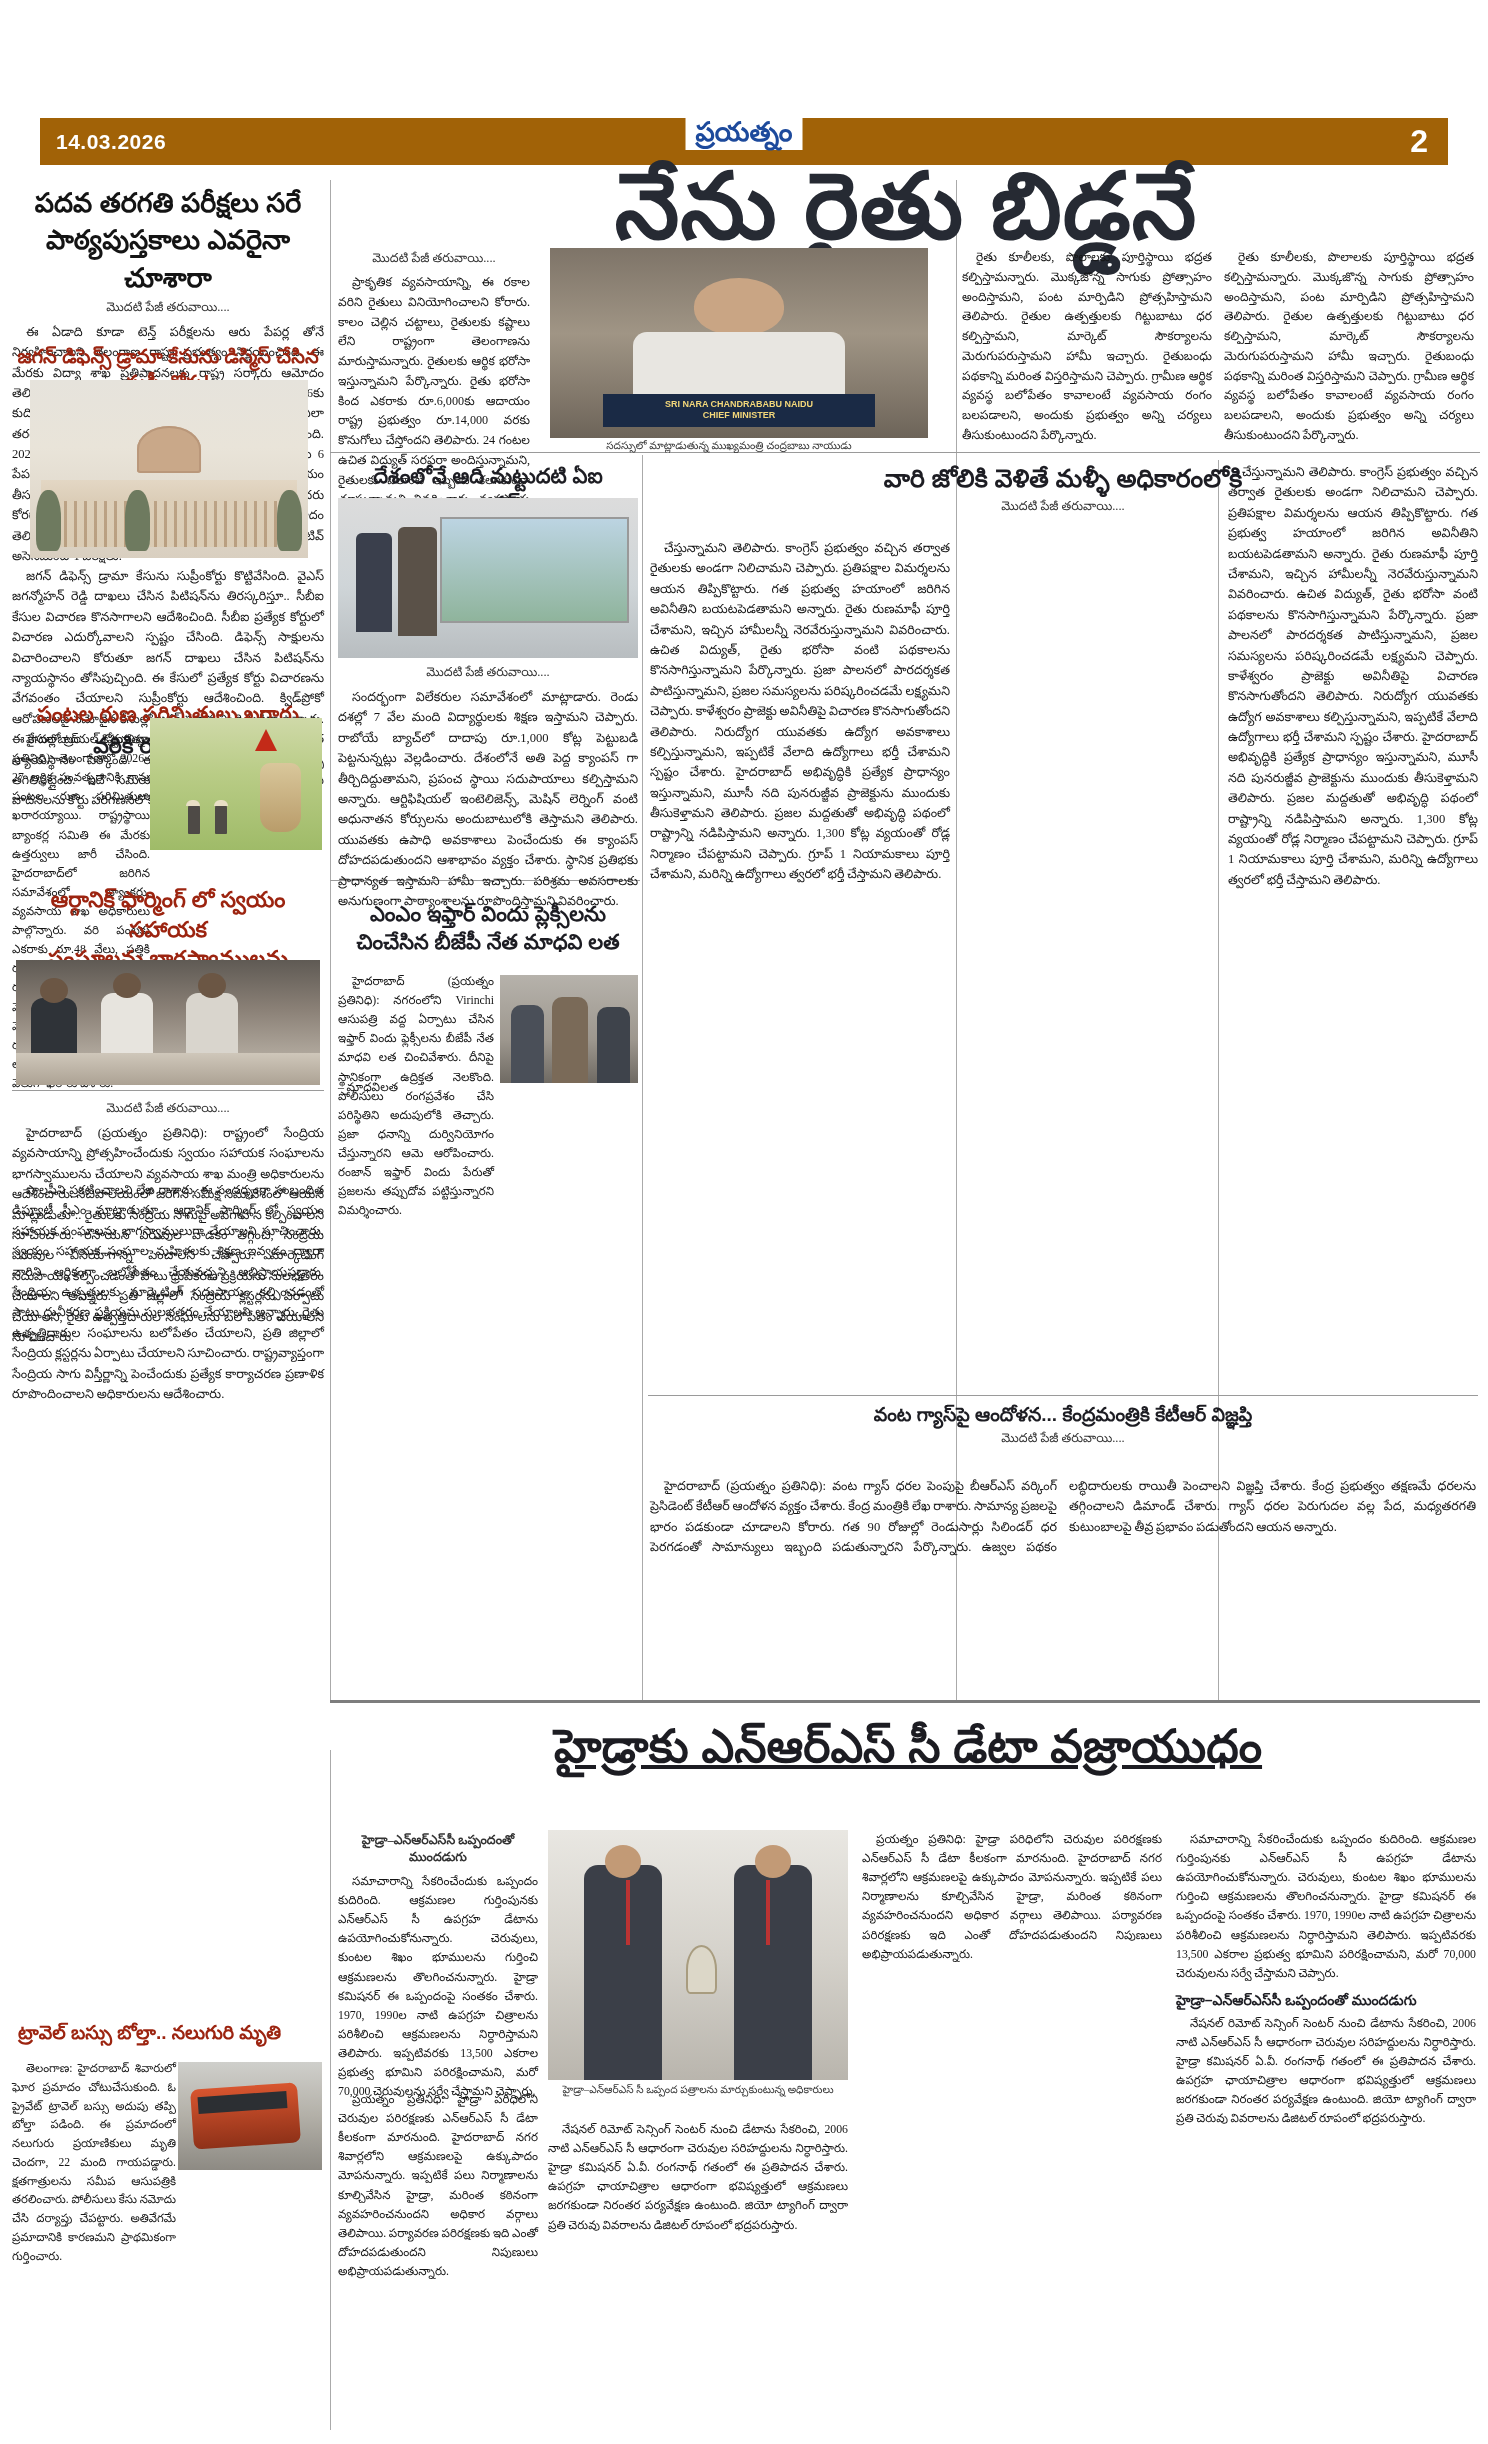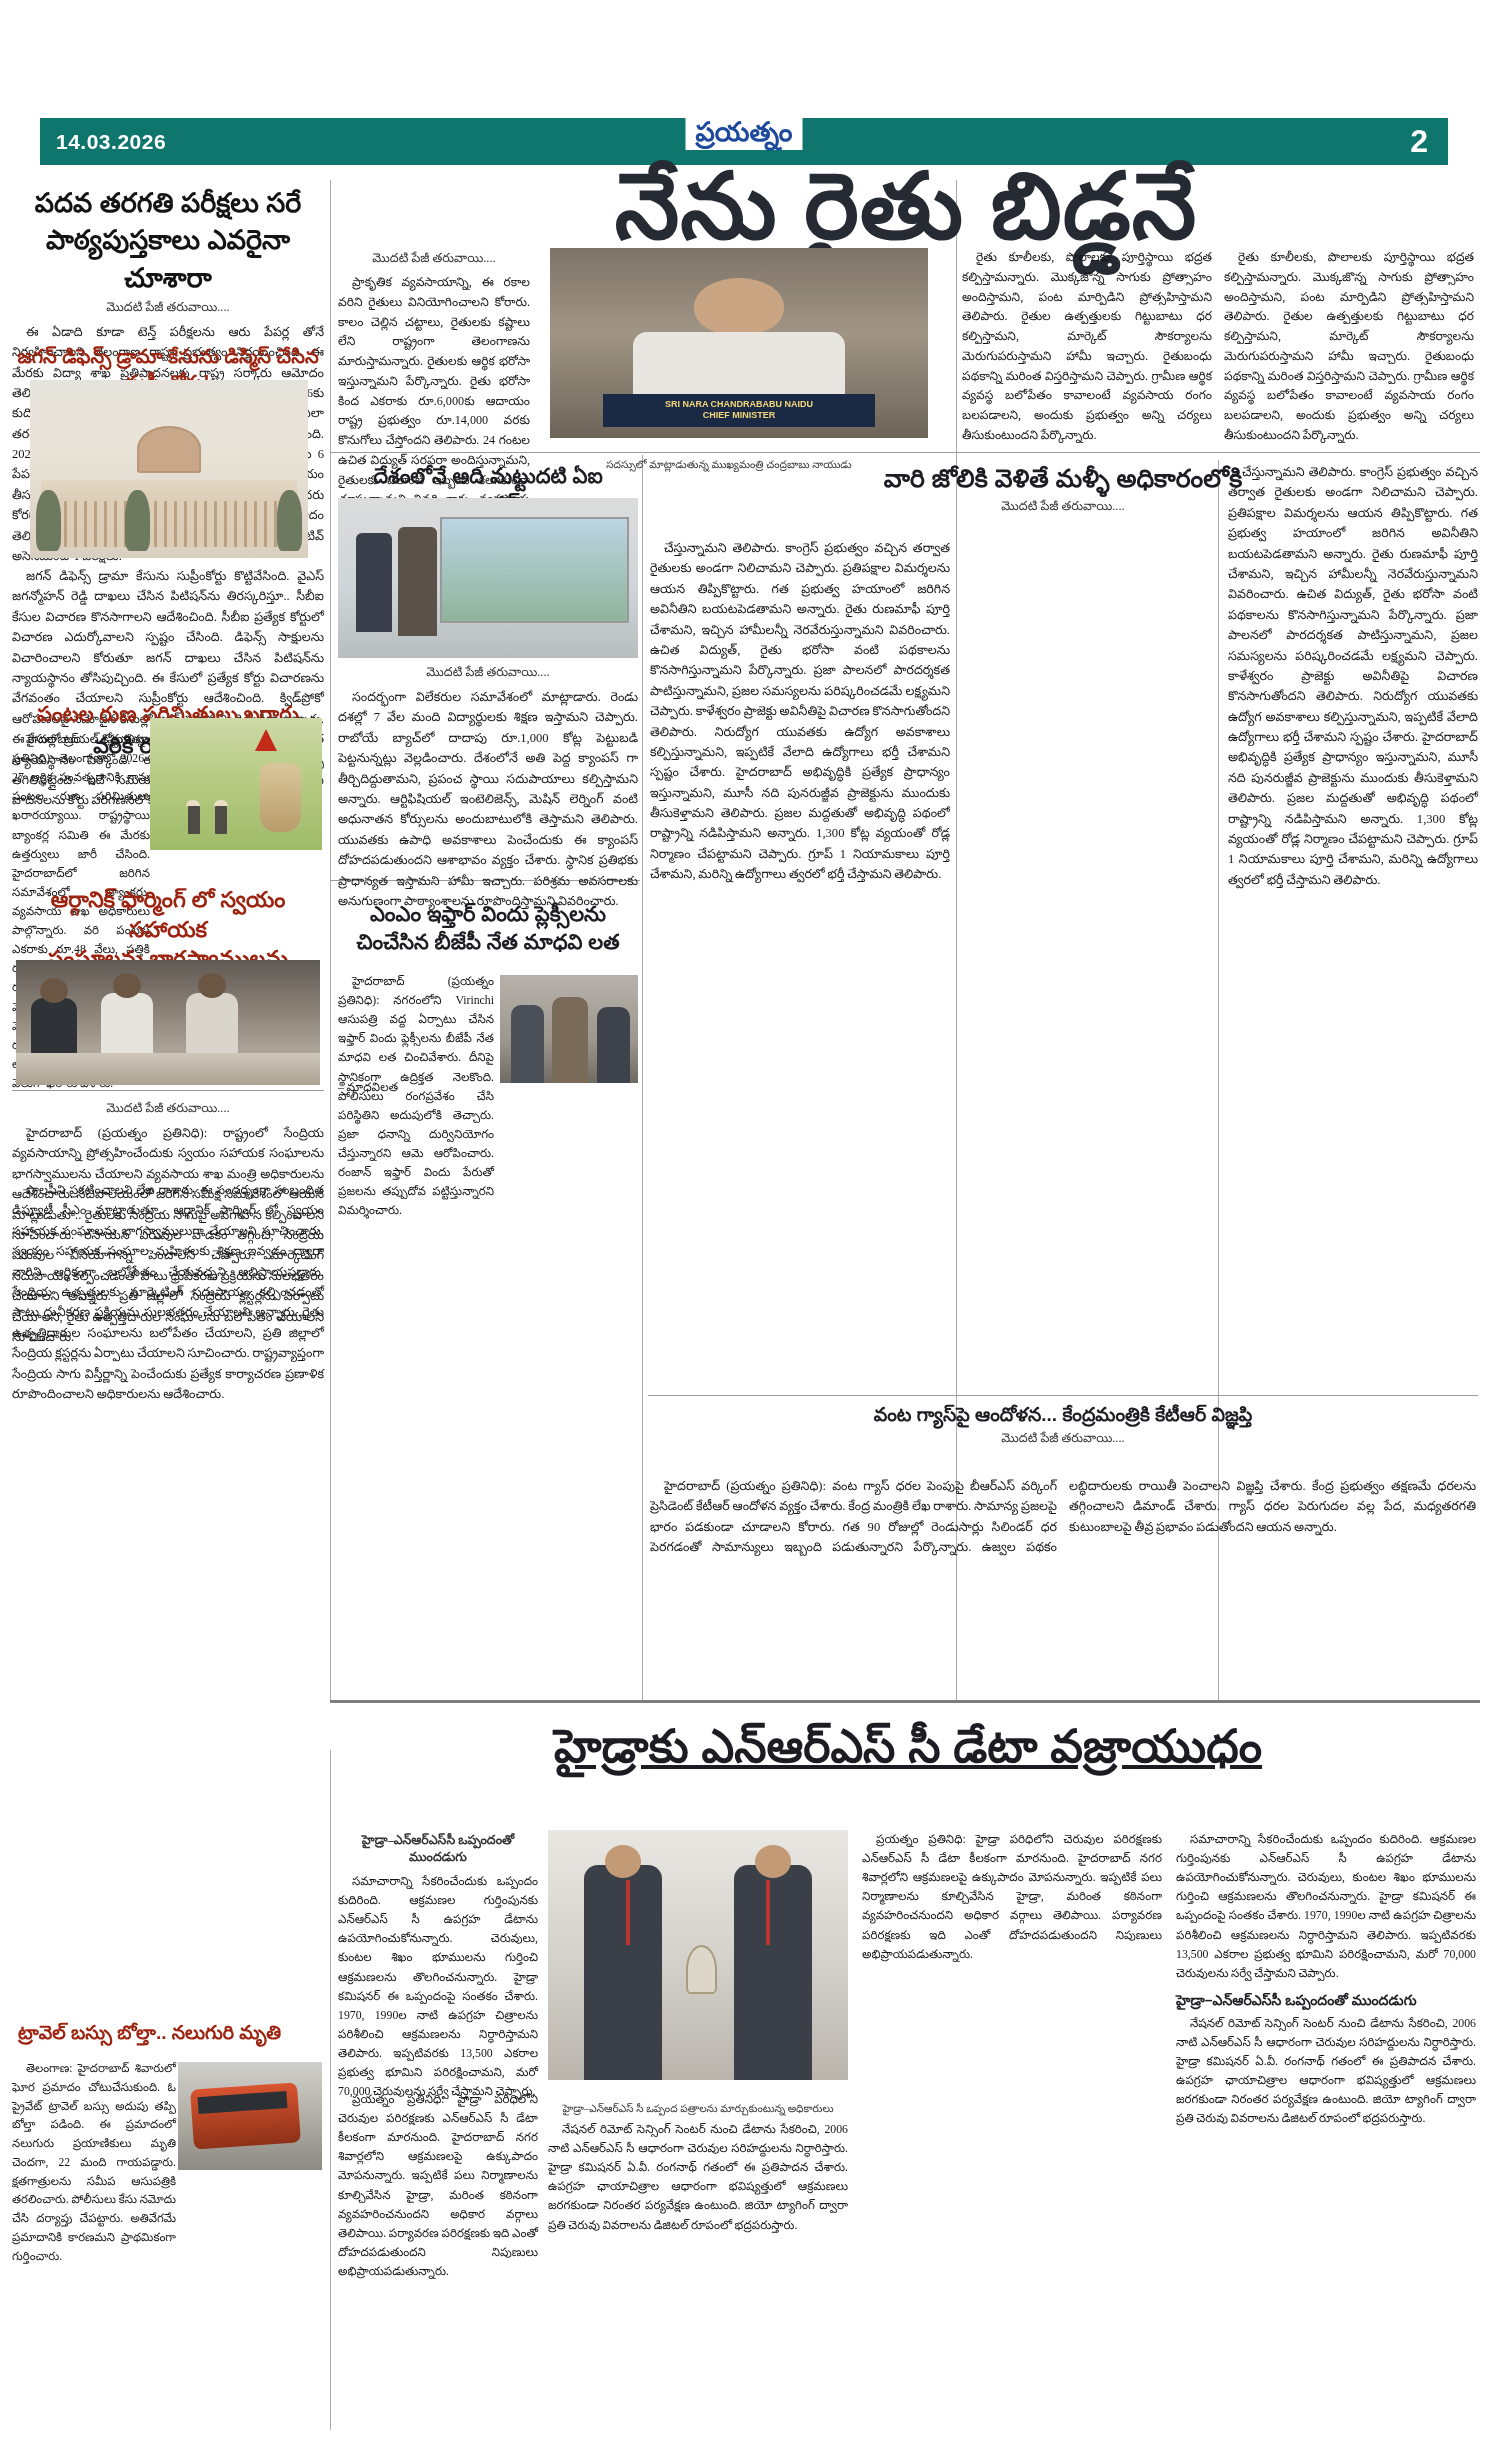--- a/index.html
+++ b/index.html
@@ -8,21 +8,21 @@
     font-family:"Liberation Serif","DejaVu Serif",serif;
     color:#111;
     position:relative;
     overflow:hidden;
   }
   .page{width:1488px;height:2444px;position:relative;padding:0;box-sizing:border-box;}
 
   
   .masthead{
     position:absolute;left:40px;top:118px;width:1408px;height:47px;
-    background:#0f766e;display:flex;align-items:center;justify-content:space-between;
+    background:#a16207;display:flex;align-items:center;justify-content:space-between;
   }
   .masthead .date{
     color:#fff;font-family:"Liberation Sans","DejaVu Sans",sans-serif;
     font-weight:bold;font-size:21px;letter-spacing:.5px;padding-left:16px;
   }
   .masthead .pageno{
     color:#fff;font-family:"Liberation Sans","DejaVu Sans",sans-serif;
     font-weight:bold;font-size:32px;padding-right:20px;
   }
   .logo-box{
@@ -66,21 +66,21 @@
   }
   .contd{
     font-size:12.5px;text-align:center;color:#333;margin:3px 0 5px;
   }
   .body-txt{
     font-size:12.6px;line-height:1.62;text-align:justify;color:#151515;
     font-family:"Liberation Serif","DejaVu Serif",serif;
     hyphens:auto;word-spacing:-0.4px;
   }
   .body-txt p{margin:0 0 4px;text-indent:14px;}
-  .cap{font-size:10.5px;text-align:center;color:#333;margin-top:19px;}
+  .cap{font-size:10.5px;text-align:center;color:#333;margin-top:0;}
 
   
   .photo{position:relative;overflow:hidden;background:#cfcfcf;}
   .ph-sc{background:linear-gradient(180deg,#e6e3dc 0%,#e9e4d9 38%,#d9cfc0 100%);}
   .ph-sc .dome{
     position:absolute;left:50%;transform:translateX(-50%);top:26%;
     width:23%;height:26%;background:#c9a889;border-radius:50% 50% 6% 6%;
     box-shadow:0 0 0 2px #b9977a inset;
   }
   .ph-sc .bld{

